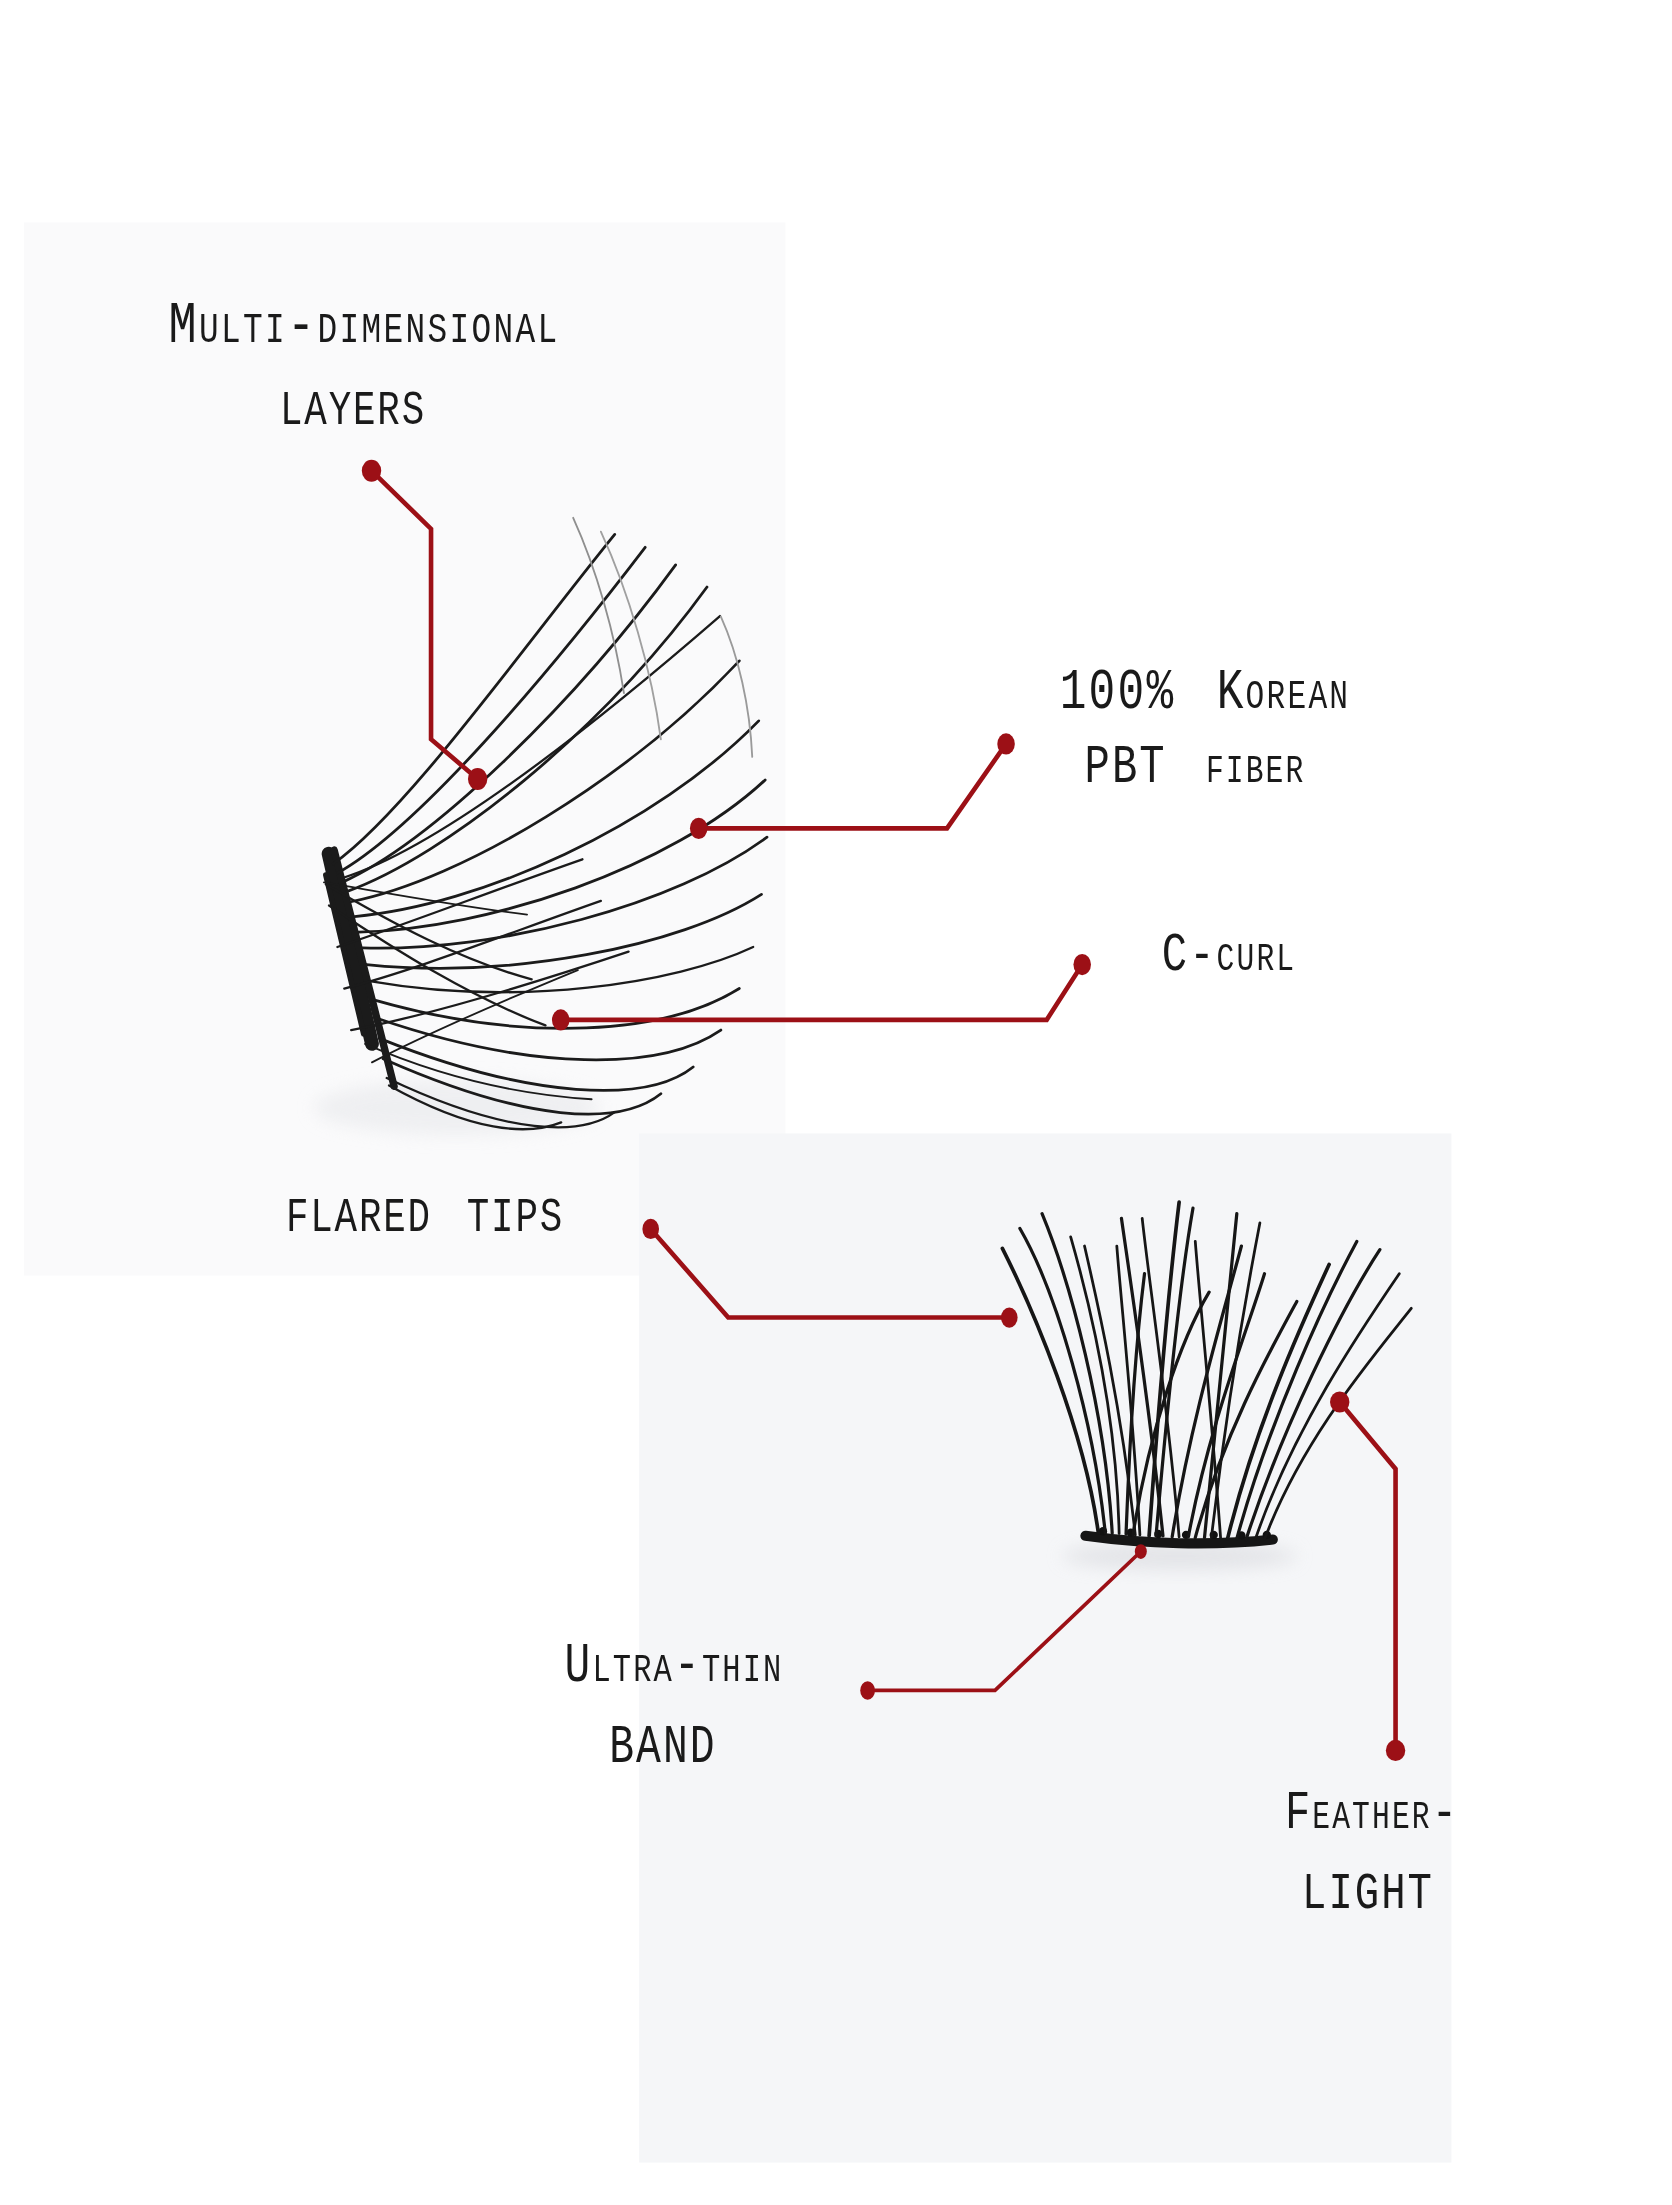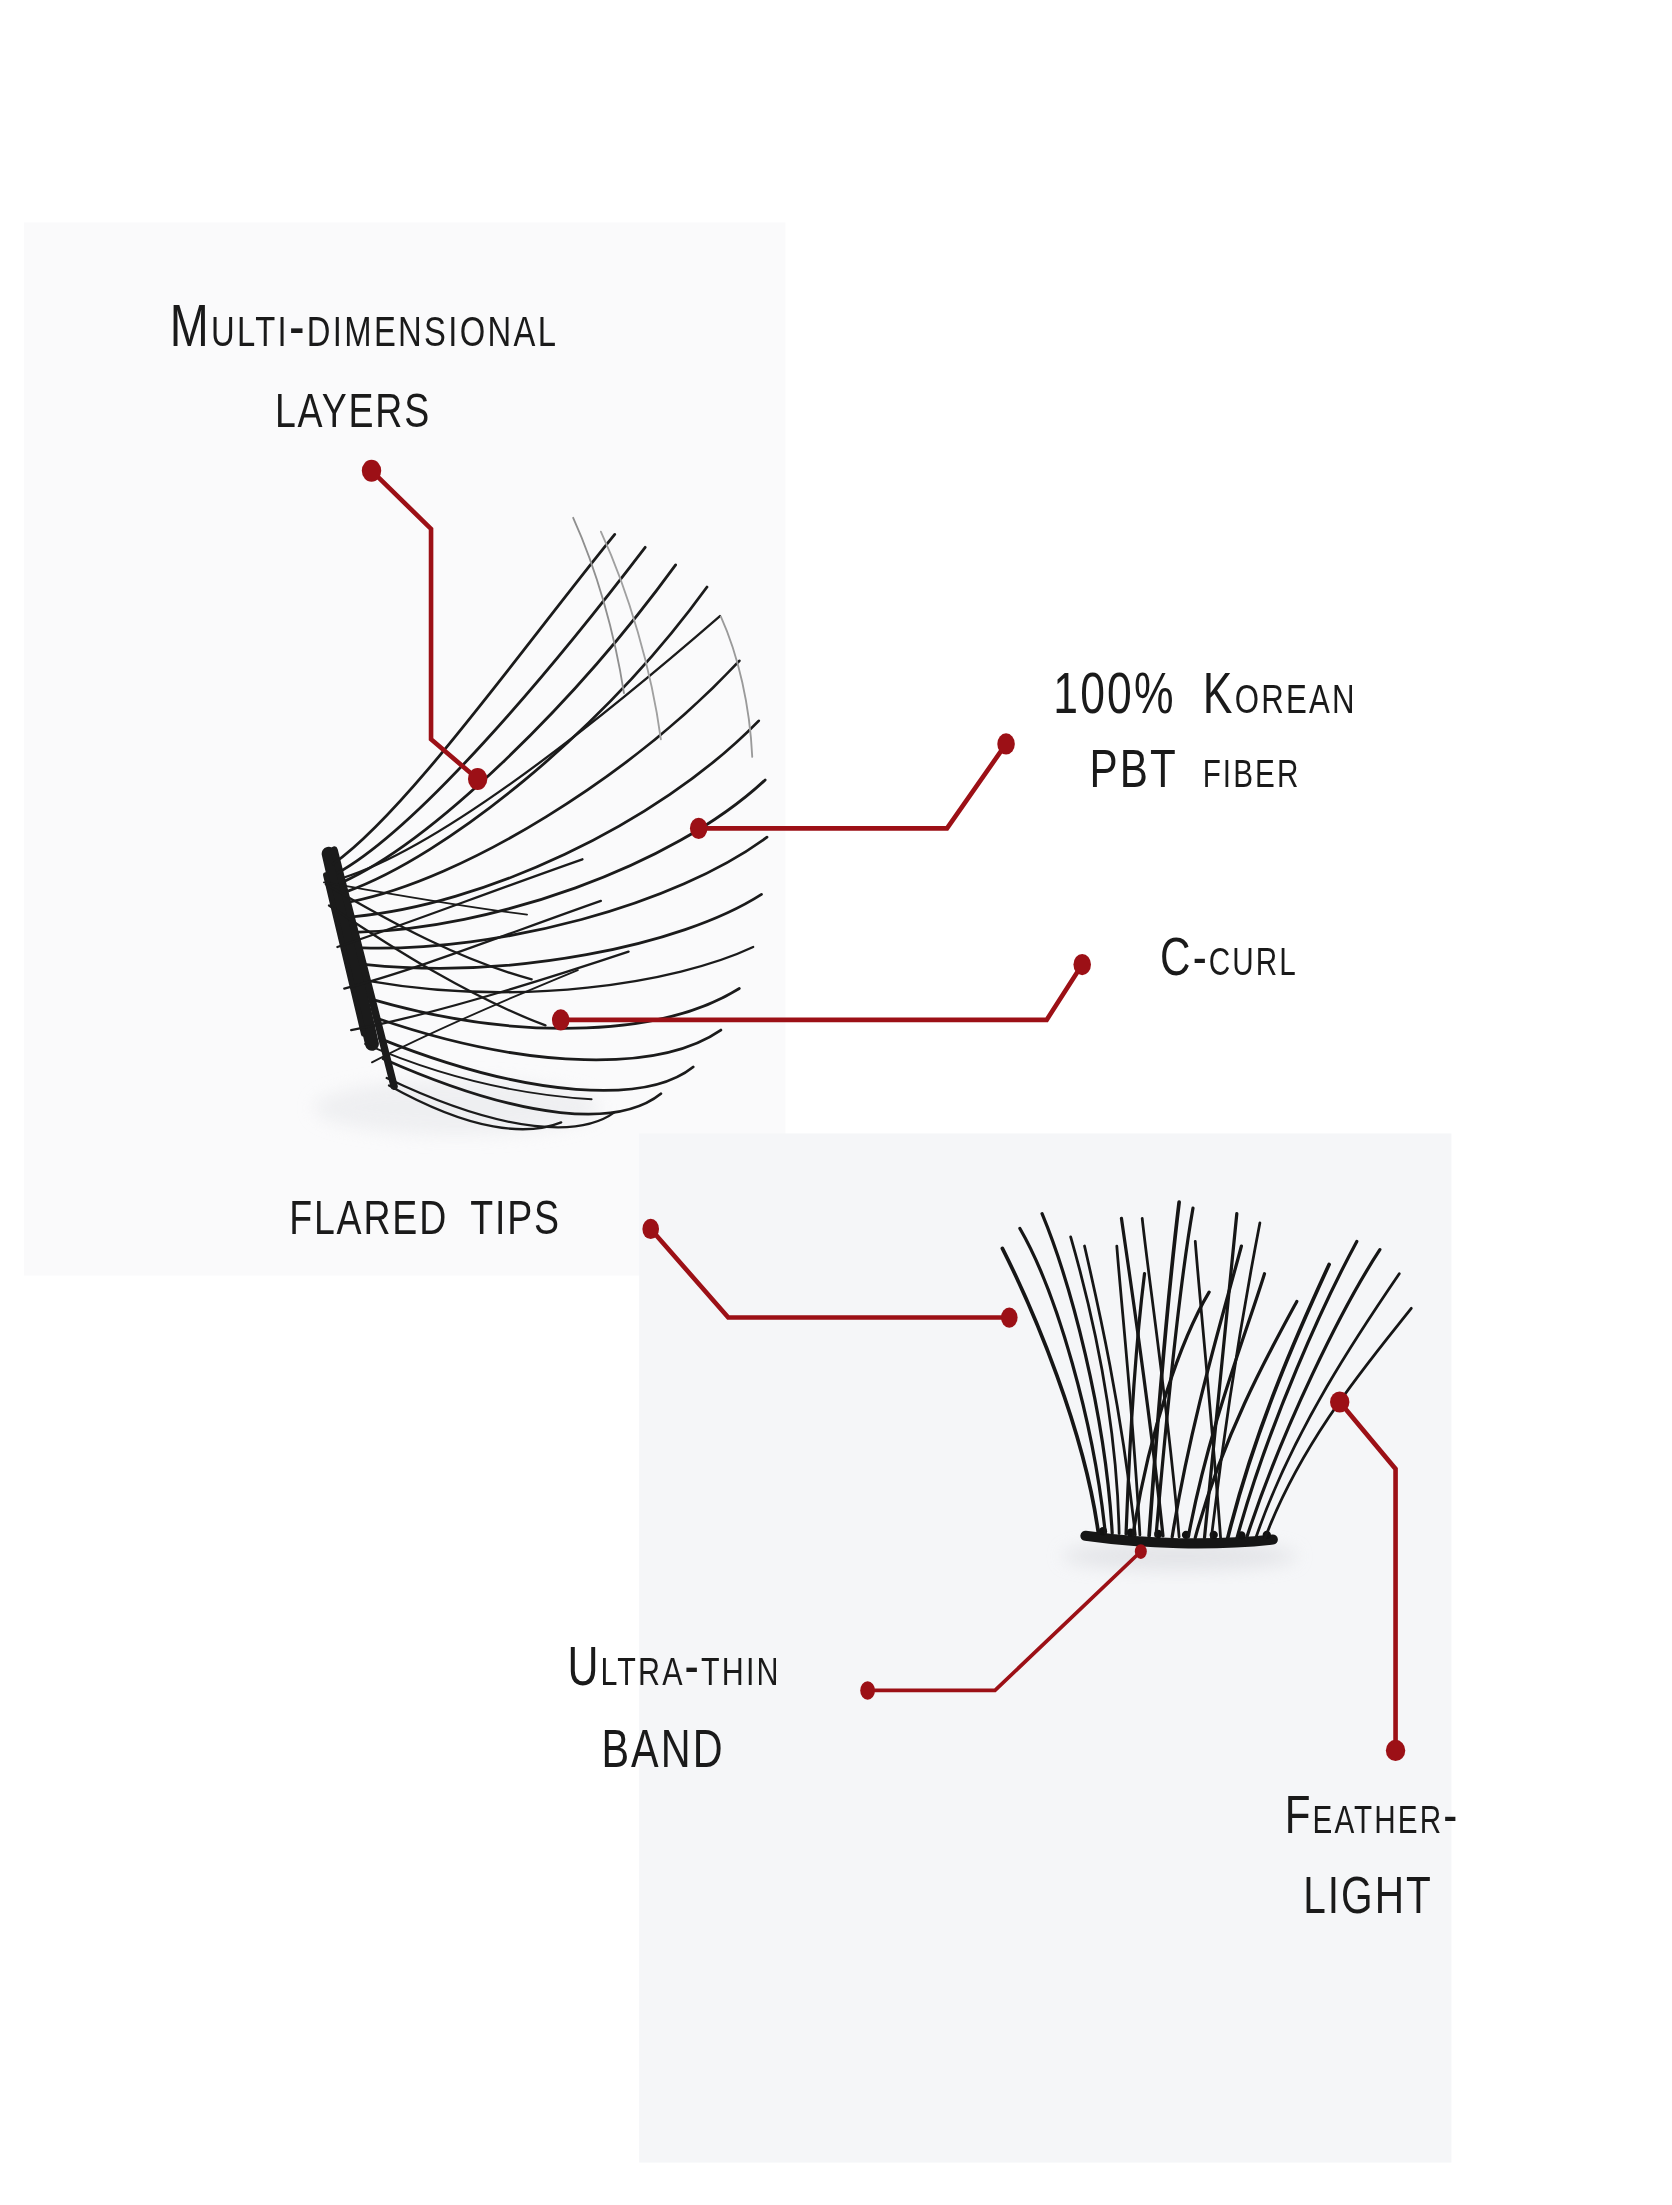--- a/index.html
+++ b/index.html
@@ -8,21 +8,21 @@
     --bg:#ffffff;
     --photo1:#fafafb;
     --photo2:#f5f6f8;
   }
   html,body{margin:0;padding:0;background:var(--bg);}
   .canvas{
     position:relative;
     width:1672px;height:2205px;
     background:var(--bg);
     overflow:hidden;
-    font-family:Liberation Sans, sans-serif;
+    font-family:Liberation Mono, monospace;
   }
   svg.scene{position:absolute;left:0;top:0;width:1672px;height:2205px;display:block;}
   .label{
     position:absolute;
     white-space:nowrap;
     color:var(--text);
     font-variant:small-caps;
     letter-spacing:0.05em;
     word-spacing:0.28em;
     transform:translate(-50%,-50%) scaleX(0.78);

